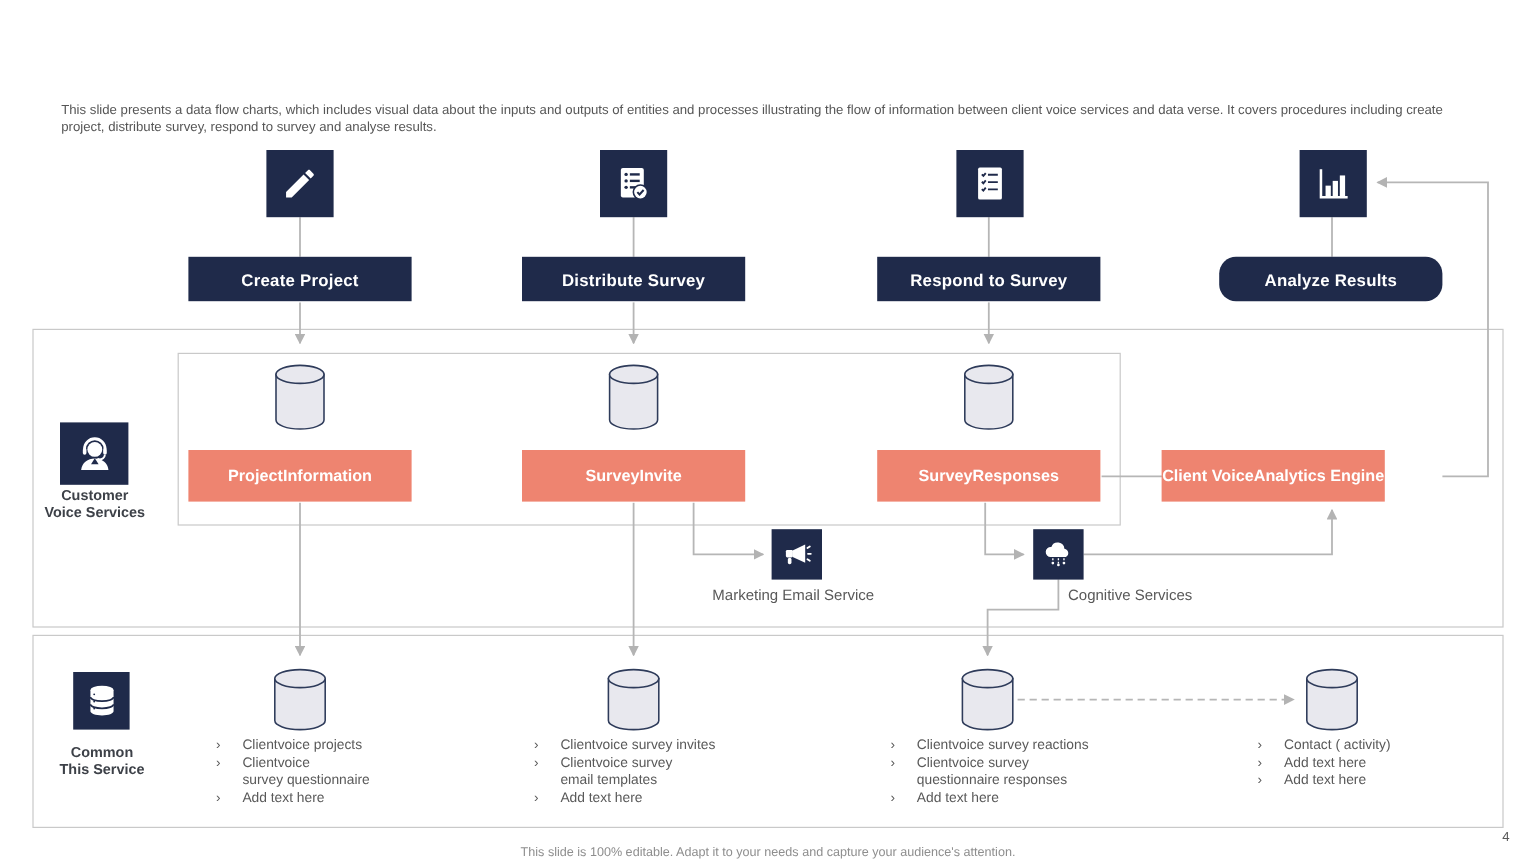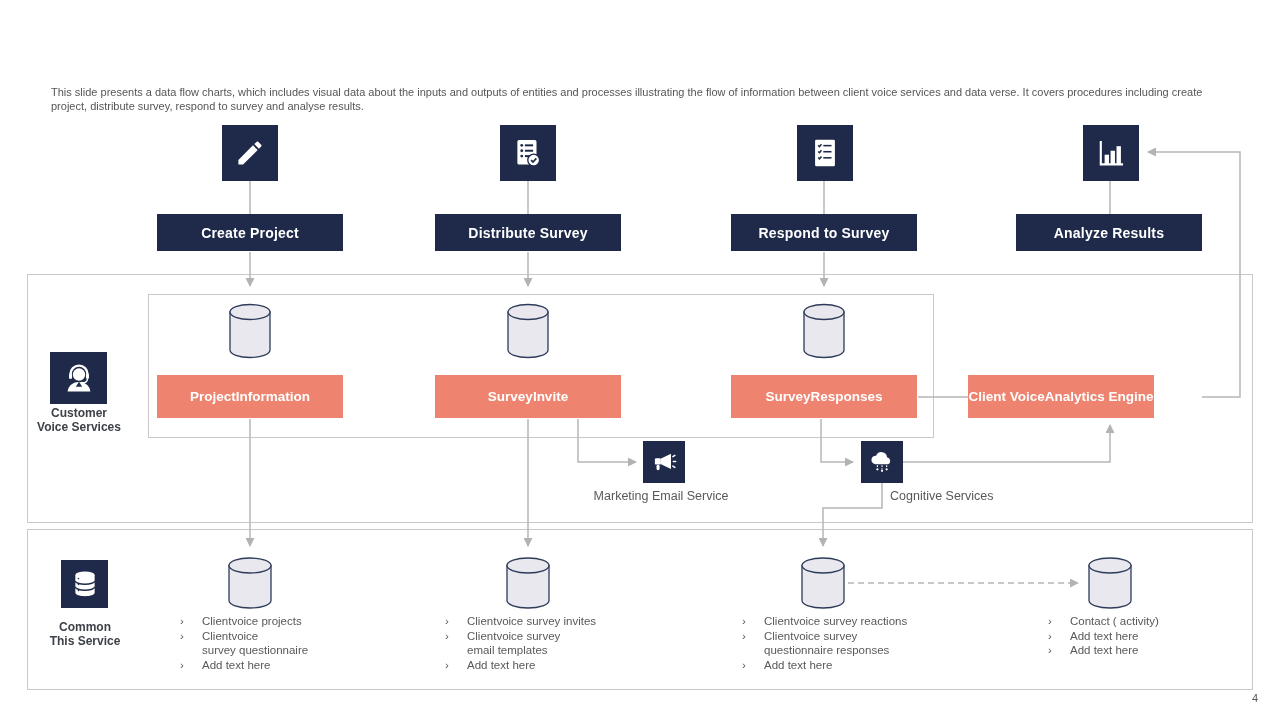--- a/index.html
+++ b/index.html
@@ -132,21 +132,21 @@
 
   <div class="step-label" style="left:157px;top:214px;justify-content:center;">
       <span>Create Project</span>
     </div>
   <div class="step-label" style="left:731px;top:214px;">
       <span>Respond to Survey</span>
     </div>
   <div class="step-label" style="left:435px;top:214px;">
       <span>Distribute Survey</span>
     </div>
-  <div class="step-label" style="left:1016px;top:214px;">
+  <div class="step-label" style="left:1016px;top:214px;border-radius:14px;">
       <span>Analyze Results</span>
     </div>
 
   <div class="icon-box" style="left:50px;top:352px;width:57px;height:52px;">
     <svg width="38" height="38" viewBox="0 0 24 24">
       <circle cx="12" cy="9.8" r="3.9" fill="#fff"></circle>
       <path d="M4.8 20.6c.5-3.9 3.5-6 7.2-6s6.7 2.1 7.2 6z" fill="#fff"></path>
       <path d="M6.6 9.6a5.4 5.4 0 0 1 10.8 0" fill="none" stroke="#fff" stroke-width="1.5"></path>
       <rect x="5.7" y="9" width="1.9" height="3.6" rx=".95" fill="#fff"></rect>
       <rect x="16.4" y="9" width="1.9" height="3.6" rx=".95" fill="#fff"></rect>
@@ -288,15 +288,16 @@
     <div class="bl-line">
         <span class="bl-b">›</span>
         <span>Add text here</span>
       </div>
     <div class="bl-line">
         <span class="bl-b">›</span>
         <span>Add text here</span>
       </div>
   </div>
 
+  <div class="footer">This slide is 100% editable. Adapt it to your needs and capture your audience's attention.</div>
   <div class="pagenum">4</div>
 
 </div>
 
 </body></html>

